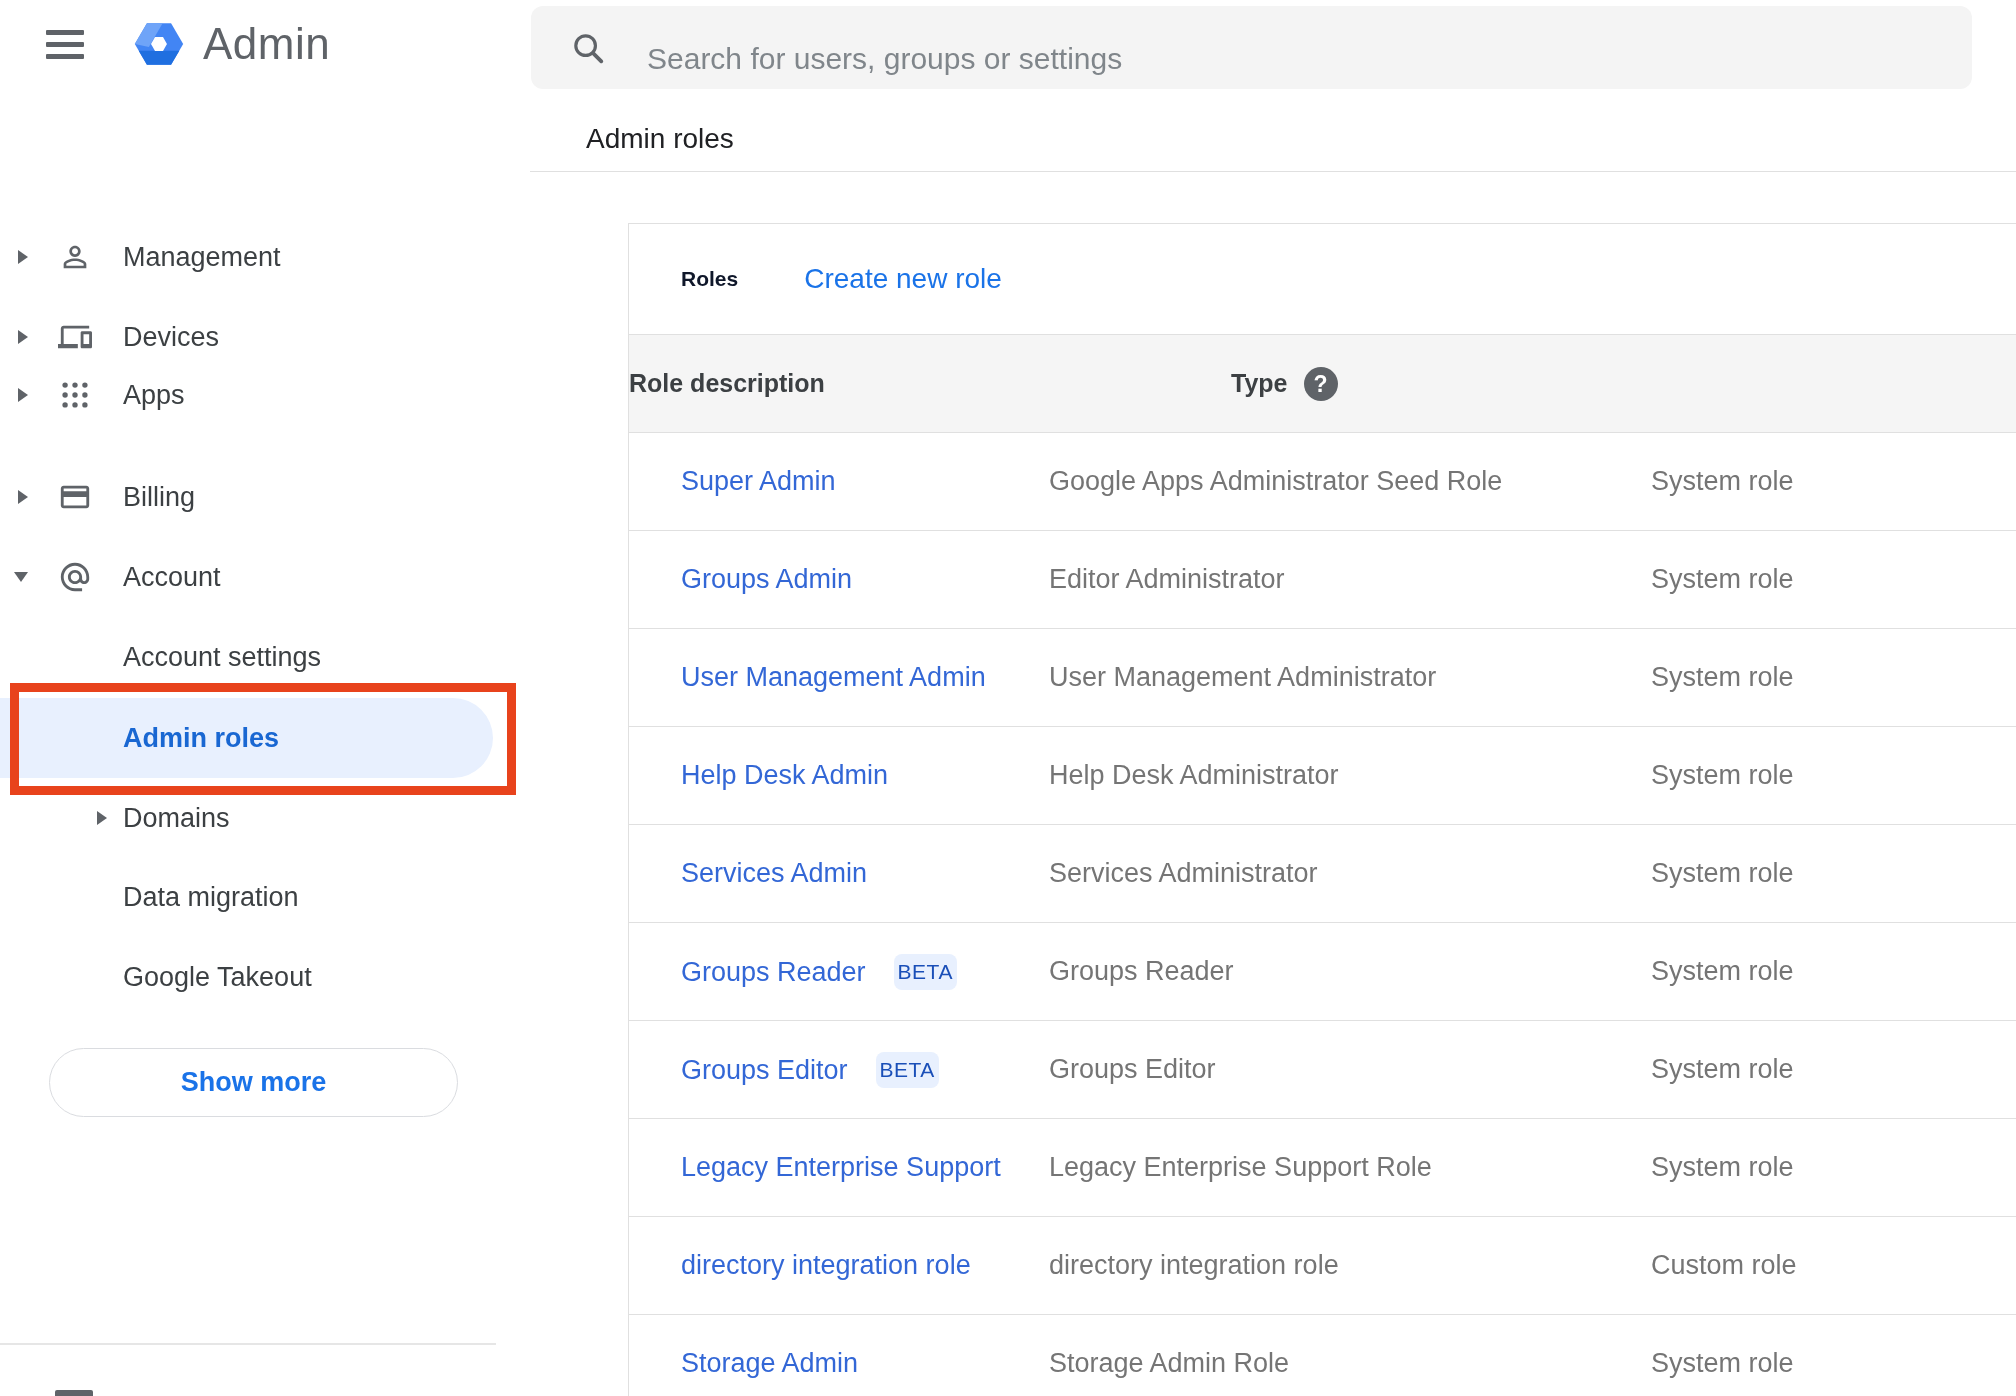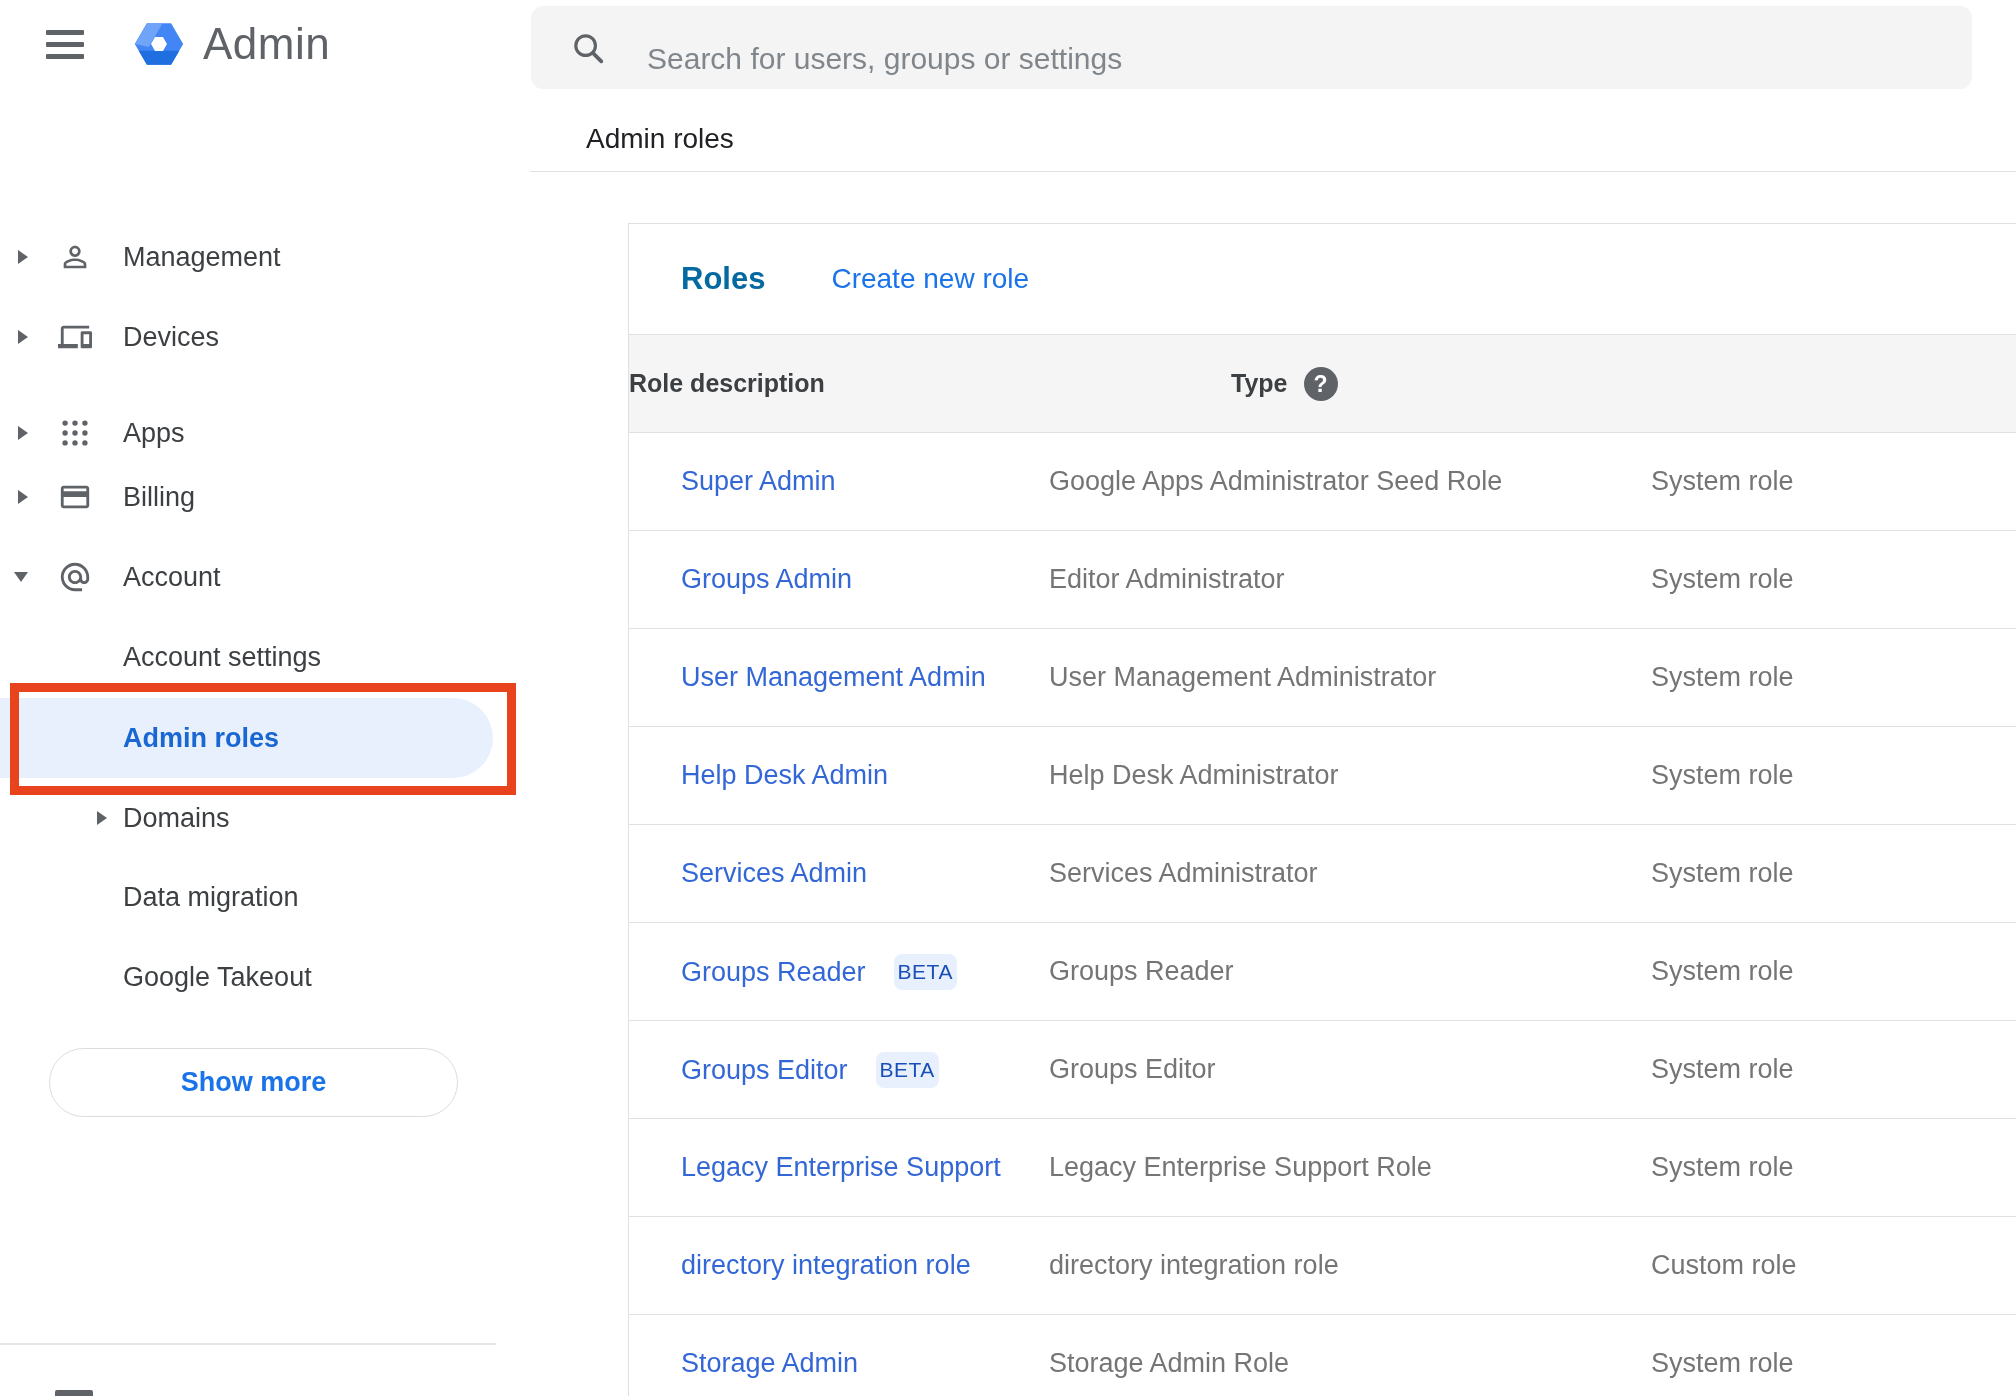--- a/index.html
+++ b/index.html
@@ -47,21 +47,21 @@
   .search-input { border:none; outline:none; background:transparent; margin-left:40px;
     font-size:30px; color:#202124; width:1280px; font-family:"Liberation Sans", sans-serif;margin-top:23px; }
   .search-input::placeholder { color:#80868b; opacity:1; }
 
   .breadcrumb { position:absolute; left:56px; top:123px; font-size:28px; color:#202124; }
   .top-divider { position:absolute; left:0; top:171px; width:1486px; height:1px; background:#e0e0e0; }
 
   .card { position:absolute; left:98px; top:223px; width:1500px; height:1300px;
     background:#fff; border:1px solid #e0e0e0; }
   .card-header { height:110px; display:flex; align-items:center; }
-  .card-title { margin-left:52px; font-size:31px; font-weight:bold; color:#0369a1; }
+  .card-title { margin-left:52px; font-size:21px; font-weight:bold; color:#0f172a; }
   .create-link { margin-left:66px; font-size:28px; color:#1a73e8; text-decoration:none; cursor:pointer; }
 
   .thead { height:99px; background:#f5f5f5; border-top:1px solid #e0e0e0;
     border-bottom:1px solid #e0e0e0; display:flex; align-items:center; }
   .col-role { width:420px; padding-left:52px; }
   .col-desc { width:602px; }
   .col-type { flex:1; display:flex; align-items:center; }
   .th { font-size:25px; color:#3c4043; font-weight:bold; }
   .help-icon { margin-left:16px; width:34px; height:34px; border-radius:50%;
     background:#5f6368; color:#fff; font-size:23px; font-weight:bold; line-height:34px;
@@ -107,21 +107,21 @@
   <div class="nav-item" style="top:297px">
     <span class="nav-arrow"></span>
     <span class="nav-icon">
       <svg viewBox="0 0 24 24">
           <path d="M4 6h18V4H4c-1.1 0-2 .9-2 2v11H0v3h14v-3H4V6zm19 2h-6c-.55 0-1 .45-1 1v10c0 .55.45 1 1 1h6c.55 0 1-.45 1-1V9c0-.55-.45-1-1-1zm-1 9h-4v-7h4v7z"></path>
         </svg>
     </span>
     <span class="nav-label">Devices</span>
   </div>
 
-  <div class="nav-item" style="top:393px">
+  <div class="nav-item" style="top:355px">
     <span class="nav-arrow"></span>
     <span class="nav-icon">
       <svg viewBox="0 0 24 24">
         <circle cx="5" cy="5" r="1.9"></circle>
           <circle cx="12" cy="5" r="1.9"></circle>
           <circle cx="19" cy="5" r="1.9"></circle>
         <circle cx="5" cy="12" r="1.9"></circle>
           <circle cx="12" cy="12" r="1.9"></circle>
           <circle cx="19" cy="12" r="1.9"></circle>
         <circle cx="5" cy="19" r="1.9"></circle>

